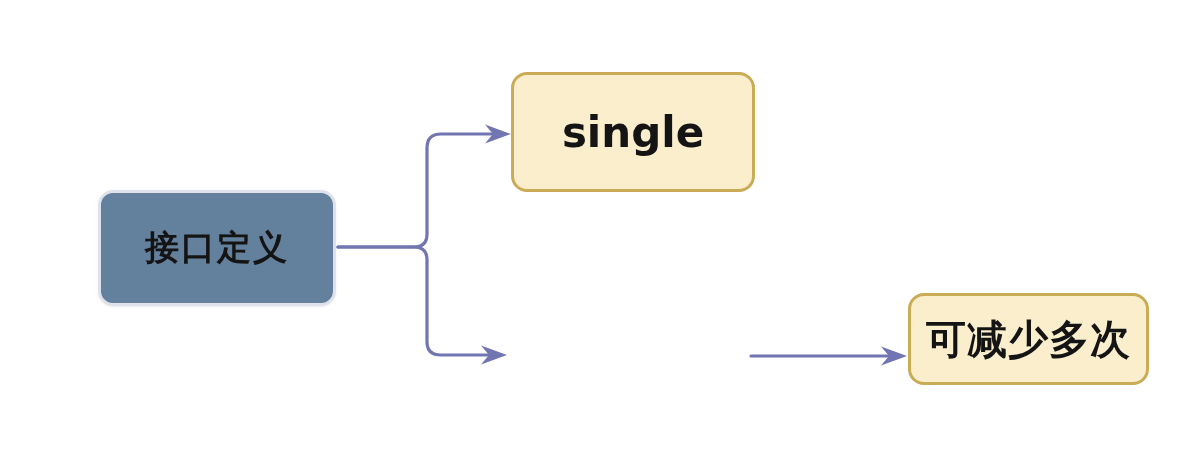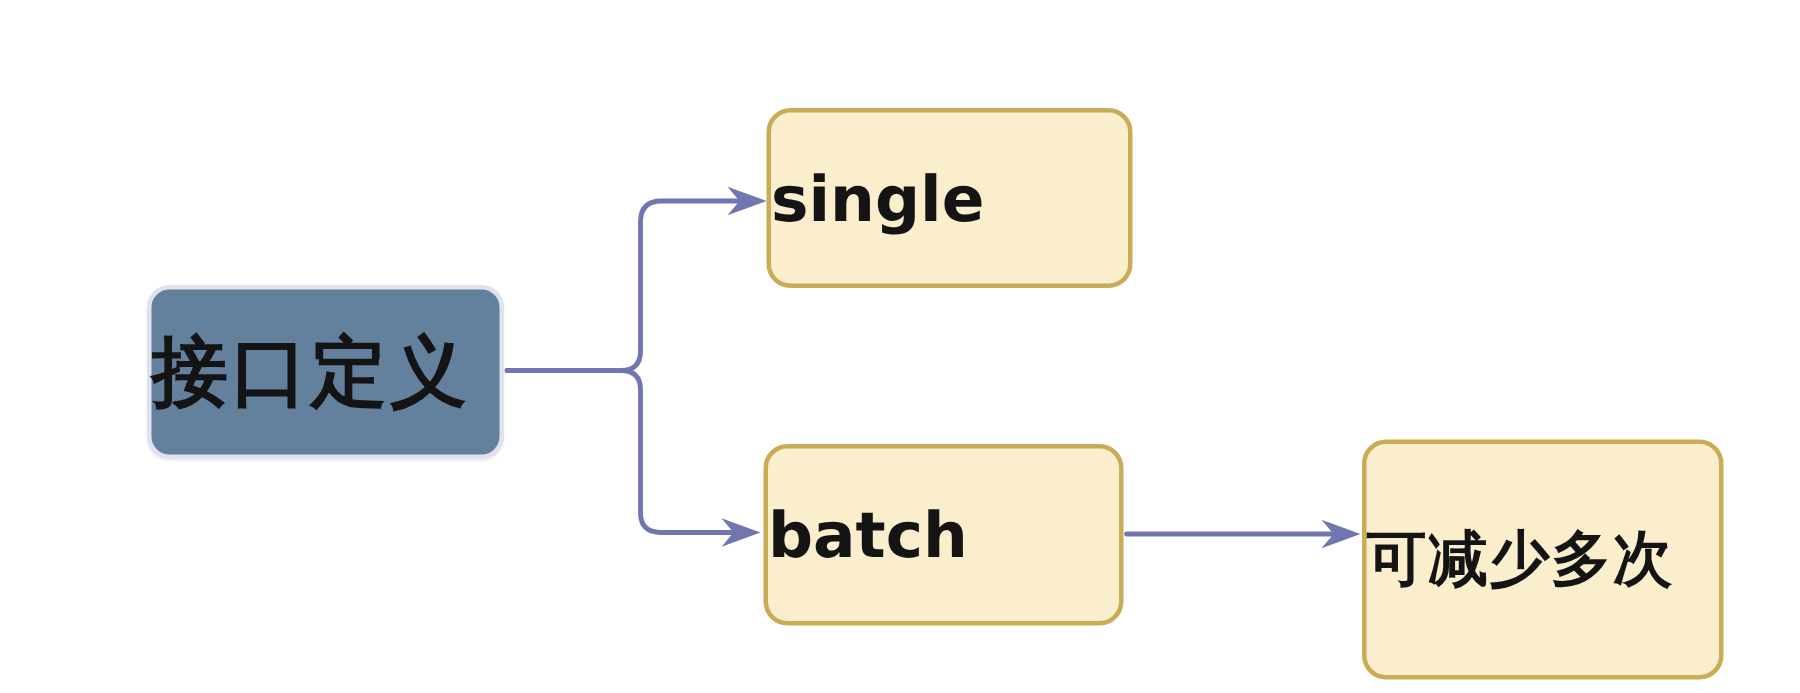--- a/index.html
+++ b/index.html
@@ -35,54 +35,54 @@
     stroke-linejoin:round;
   }
   svg .arrowhead{
     fill:var(--connector);
     stroke:none;
   }
   .node{
     position:absolute;
     display:flex;
     flex-direction:column;
-    align-items:flex-start;
+    align-items:center;
     justify-content:center;
     text-align:center;
     color:var(--text);
     font-weight:600;
     user-select:none;
   }
   .node-root{
     left:98px;top:190px;
     width:238px;height:116px;
     background:var(--root-fill);
     border:3px solid var(--root-border);
     border-radius:15px;
-    font-size:51px;
+    font-size:34px;
     letter-spacing:2px;
     box-shadow:0 1px 2px rgba(0,0,0,0.08);
   }
   .node-leaf{
     background:var(--leaf-fill);
     border:3px solid var(--leaf-border);
     border-radius:16px;
     font-size:42px;
   }
   .node-single{
     left:511px;top:72px;
     width:244px;height:120px;
   }
   .node-batch{
     left:509px;top:296px;
     width:240px;height:121px;
   }
   .node-benefit{
     left:908px;top:293px;
-    width:241px;height:160px;
+    width:241px;height:92px;
     font-size:40px;
     line-height:1.22;
     letter-spacing:1px;
   }
   .node-label{display:block;}
 </style>
 </head>
 <body>
 
 <div class="canvas">
@@ -100,21 +100,18 @@
   </svg>
 
   <div class="node node-root">
     <span class="node-label">接口定义</span>
   </div>
 
   <div class="node node-leaf node-single">
     <span class="node-label">single</span>
   </div>
 
-  <div class="node node-leaf node-batch">
-    <span class="node-label">batch</span>
-  </div>
 
   <div class="node node-leaf node-benefit">
     <span class="node-label">可减少多次</span>
   </div>
 
 </div>
 
 </body></html>

